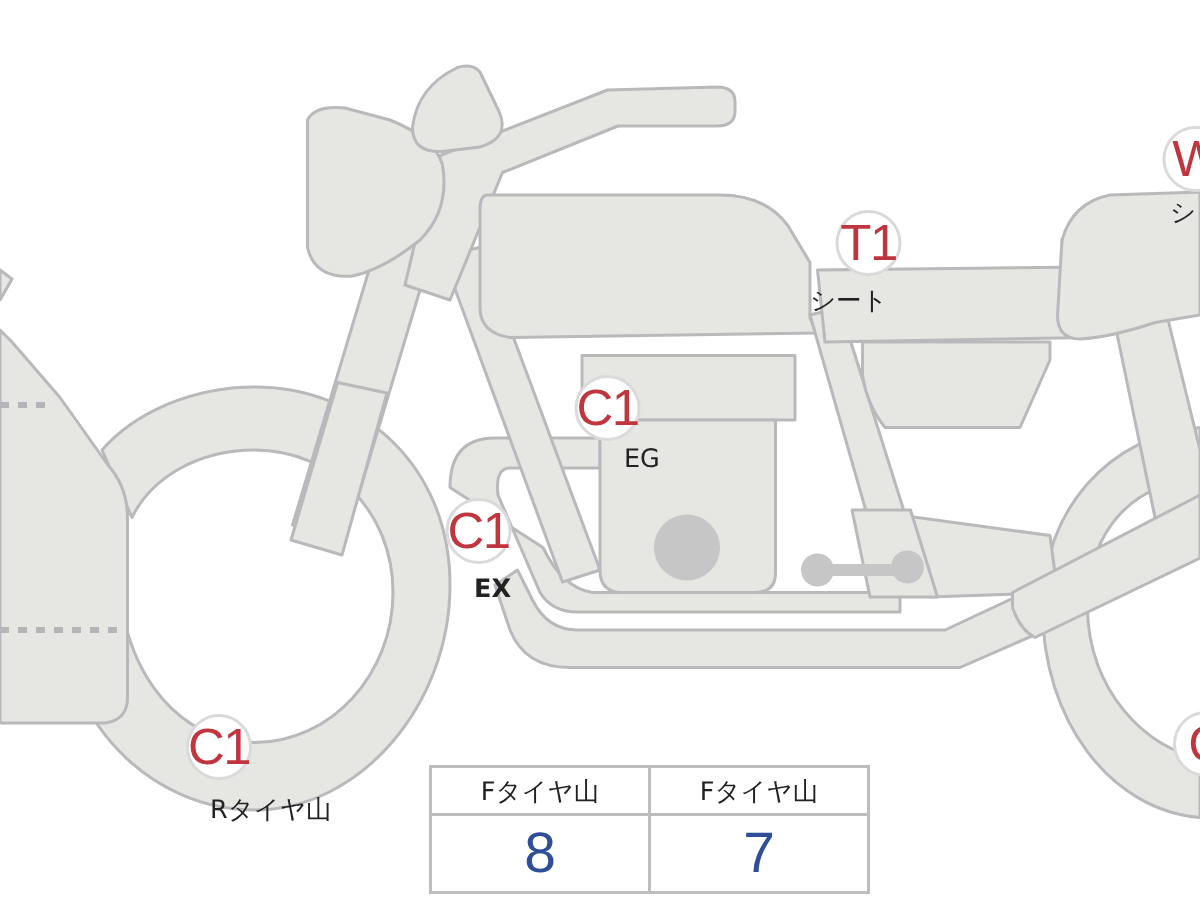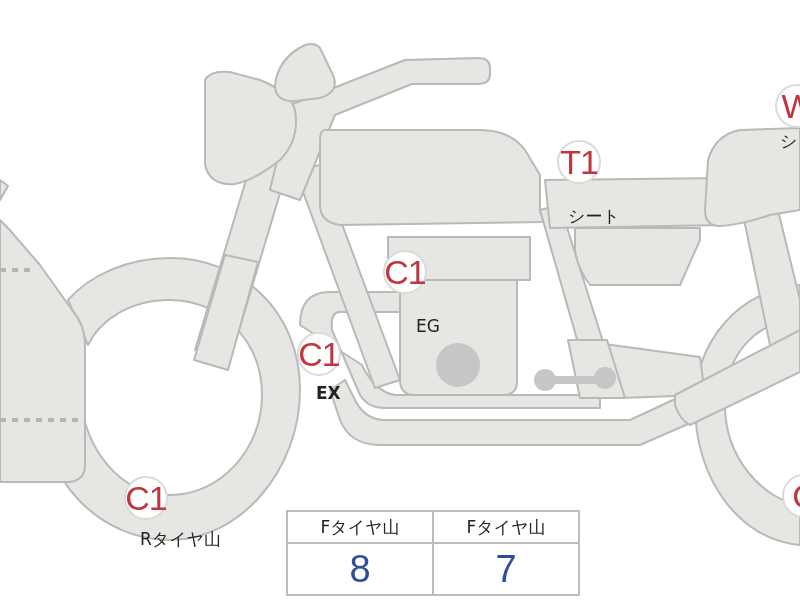--- a/index.html
+++ b/index.html
@@ -60,27 +60,27 @@
 
   <path class="part" d="M675 395 L 800 330 L 800 372 L 690 425 Q 680 420 675 405 Z"></path>
 
   <path class="part" d="M0 180 L 8 186 L 0 200 Z"></path>
   <path class="part" d="M0 220 L 8 228 L 40 265 L 72 310 Q 85 325 85 345 L 85 465 Q 85 480 70 482 L 0 482 Z"></path>
   <line class="dash" x1="0" y1="270" x2="36" y2="270"></line>
   <line class="dash" x1="0" y1="420" x2="84" y2="420"></line>
 </svg>
 
 <div class="badge" style="left:541px;top:140px;margin-left:16px;">T1</div>
-<div class="lbl" style="left:568px;top:189px;margin-top:16px;">シート</div>
+<div class="lbl" style="left:540px;top:189px;">シート</div>
 
 <div class="badge" style="left:775px;top:84px;">W</div>
 <div class="lbl" style="left:780px;top:130px;">シ</div>
 
 <div class="badge" style="left:383px;top:250px;">C1</div>
-<div class="lbl" style="left:416px;top:316px;">EG</div>
+<div class="lbl" style="left:416px;top:296px;">EG</div>
 
 <div class="badge" style="left:297px;top:332px;">C1</div>
 <div class="lbl" style="left:316px;top:383px;font-weight:bold;">EX</div>
 
 <div class="badge" style="left:124px;top:476px;">C1</div>
 <div class="lbl" style="left:140px;top:528px;">Rタイヤ山</div>
 
 <div class="badge" style="left:782px;top:474px;">C</div>
 
 <table id="tire-table">

